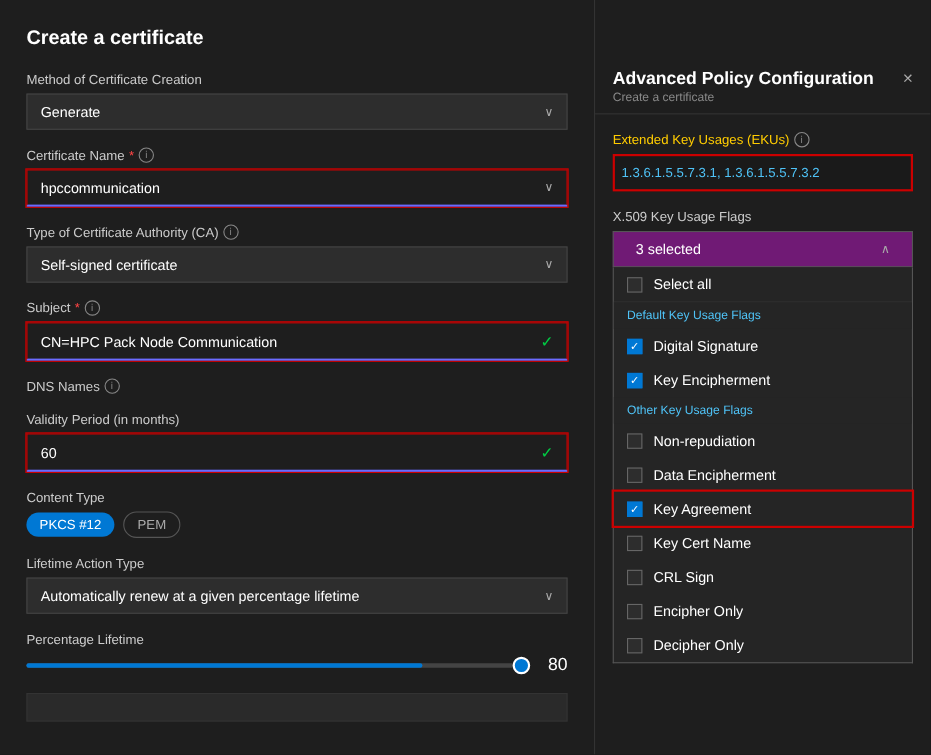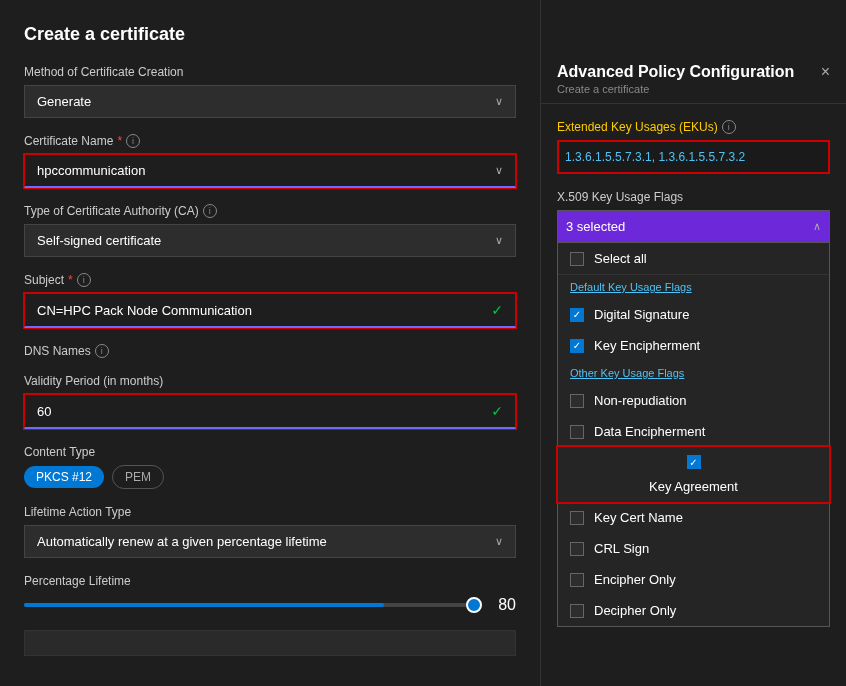--- a/index.html
+++ b/index.html
@@ -267,23 +267,23 @@
       width: 100%;
     }
 
     .section-label {
       font-size: 12px;
       color: #cccccc;
       margin-bottom: 6px;
     }
 
     .dropdown-header {
-      background: #6d28d9;
+      background: #701a75;
       border: 1px solid #555;
-      padding: 8px 8px;
+      padding: 8px 20px;
       display: flex;
       align-items: center;
       justify-content: space-between;
       cursor: pointer;
       margin-bottom: 0;
     }
 
     .dropdown-body {
       border: 1px solid #555;
       border-top: none;
@@ -324,26 +324,24 @@
     .checkbox.unchecked {
       background: #2d2d2d;
       border-color: #666;
     }
 
     .section-divider {
       padding: 6px 12px;
       font-size: 11px;
       color: #4fc3f7;
       background: #252525;
-      text-decoration: underline;
     }
 
     .item-highlighted {
       outline: 2px solid #cc0000;
-      flex-direction: column;
     }
 
     .chevron-up {
       color: #aaa;
       font-size: 11px;
     }
 
     .select-all-item {
       padding: 8px 12px;
       display: flex;

